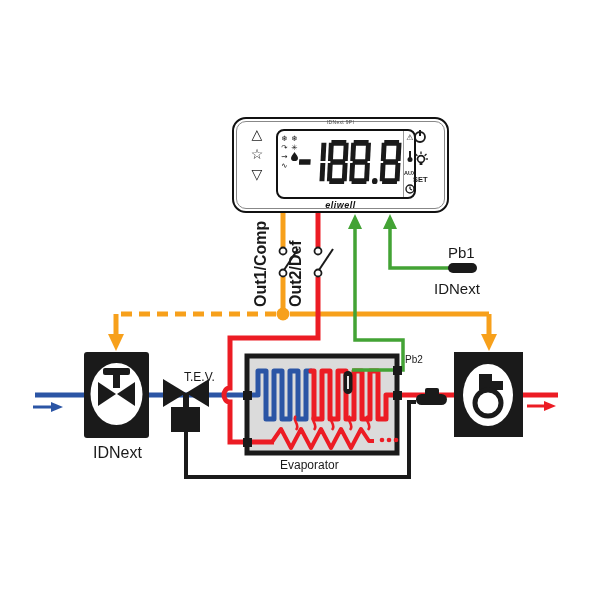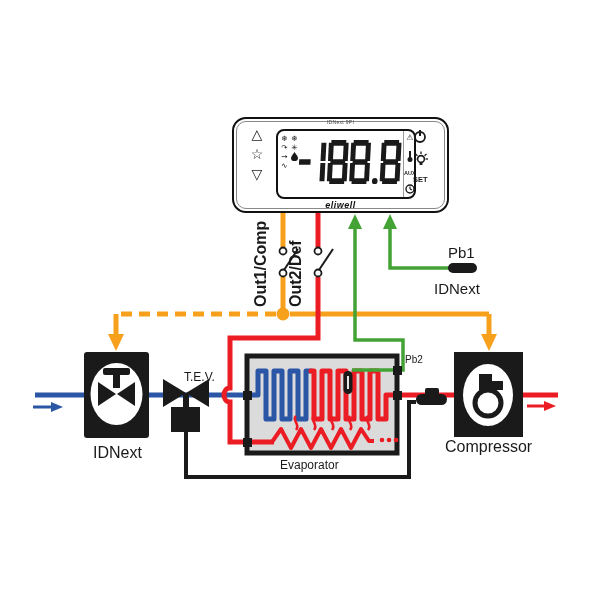--- a/index.html
+++ b/index.html
@@ -234,14 +234,13 @@
   <div class="lbl rot" style="left:252px;top:307px;">Out1/Comp</div>
   <div class="lbl rot" style="left:287px;top:307px;">Out2/Def</div>
 
   <div class="lbl b" style="left:448px;top:244px;font-size:15px;">Pb1</div>
   <div class="lbl" style="left:434px;top:280px;font-size:15px;">IDNext</div>
   <div class="lbl b" style="left:405px;top:354px;font-size:10px;">Pb2</div>
 
   <div class="lbl b" style="left:164px;top:370px;font-size:12px;margin-left:20px;">T.E.V.</div>
   <div class="lbl" style="left:93px;top:444px;font-size:16px;">IDNext</div>
   <div class="lbl" style="left:280px;top:458px;font-size:12px;">Evaporator</div>
-  <div class="lbl" style="left:445px;top:438px;font-size:16px;">Compressor</div>
 </div>
 
 </body></html>

